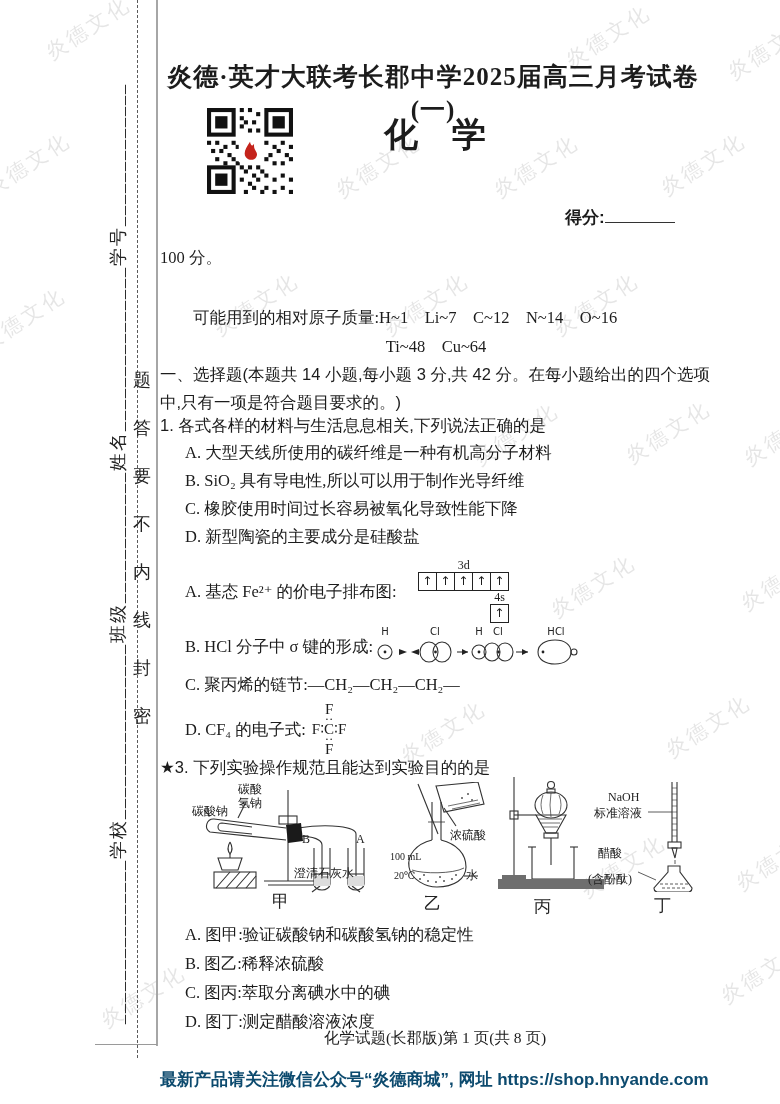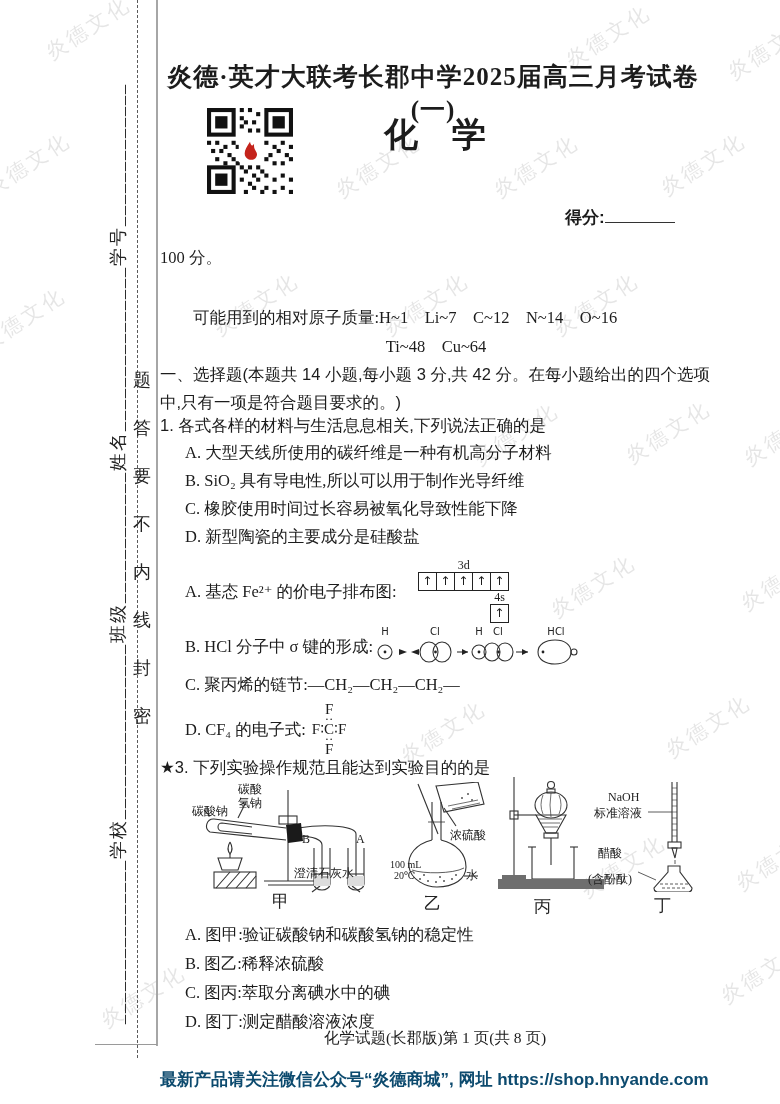--- a/index.html
+++ b/index.html
@@ -346,21 +346,21 @@
           <circle cx="74" cy="97" r="1"></circle>
           <circle cx="46" cy="93" r="1"></circle>
         <circle cx="62" cy="95" r="1"></circle>
           <circle cx="78" cy="93" r="1"></circle>
           <circle cx="90" cy="12" r="1"></circle>
         <circle cx="84" cy="16" r="1"></circle>
           <circle cx="94" cy="18" r="1"></circle>
       </g>
     </svg>
     <span class="fig-label" style="left:72px;top:50px">浓硫酸</span>
-    <span class="fig-label" style="left:12px;top:80px;font-size:10px">100 mL</span>
+    <span class="fig-label" style="left:12px;top:72px;font-size:10px">100 mL</span>
     <span class="fig-label" style="left:16px;top:91px;font-size:10px">20℃</span>
     <span class="fig-label" style="left:88px;top:90px">水</span>
     <span class="fig-caption" style="left:46px;top:114px">乙</span>
   </div>
 
   <div class="fig" style="left:498px;top:775px;width:110px;height:143px">
     <svg width="110" height="118" viewBox="0 0 110 118">
       <g class="sk">
         <line x1="16" y1="2" x2="16" y2="102"></line>
         <line x1="16" y1="40" x2="38" y2="40"></line>

